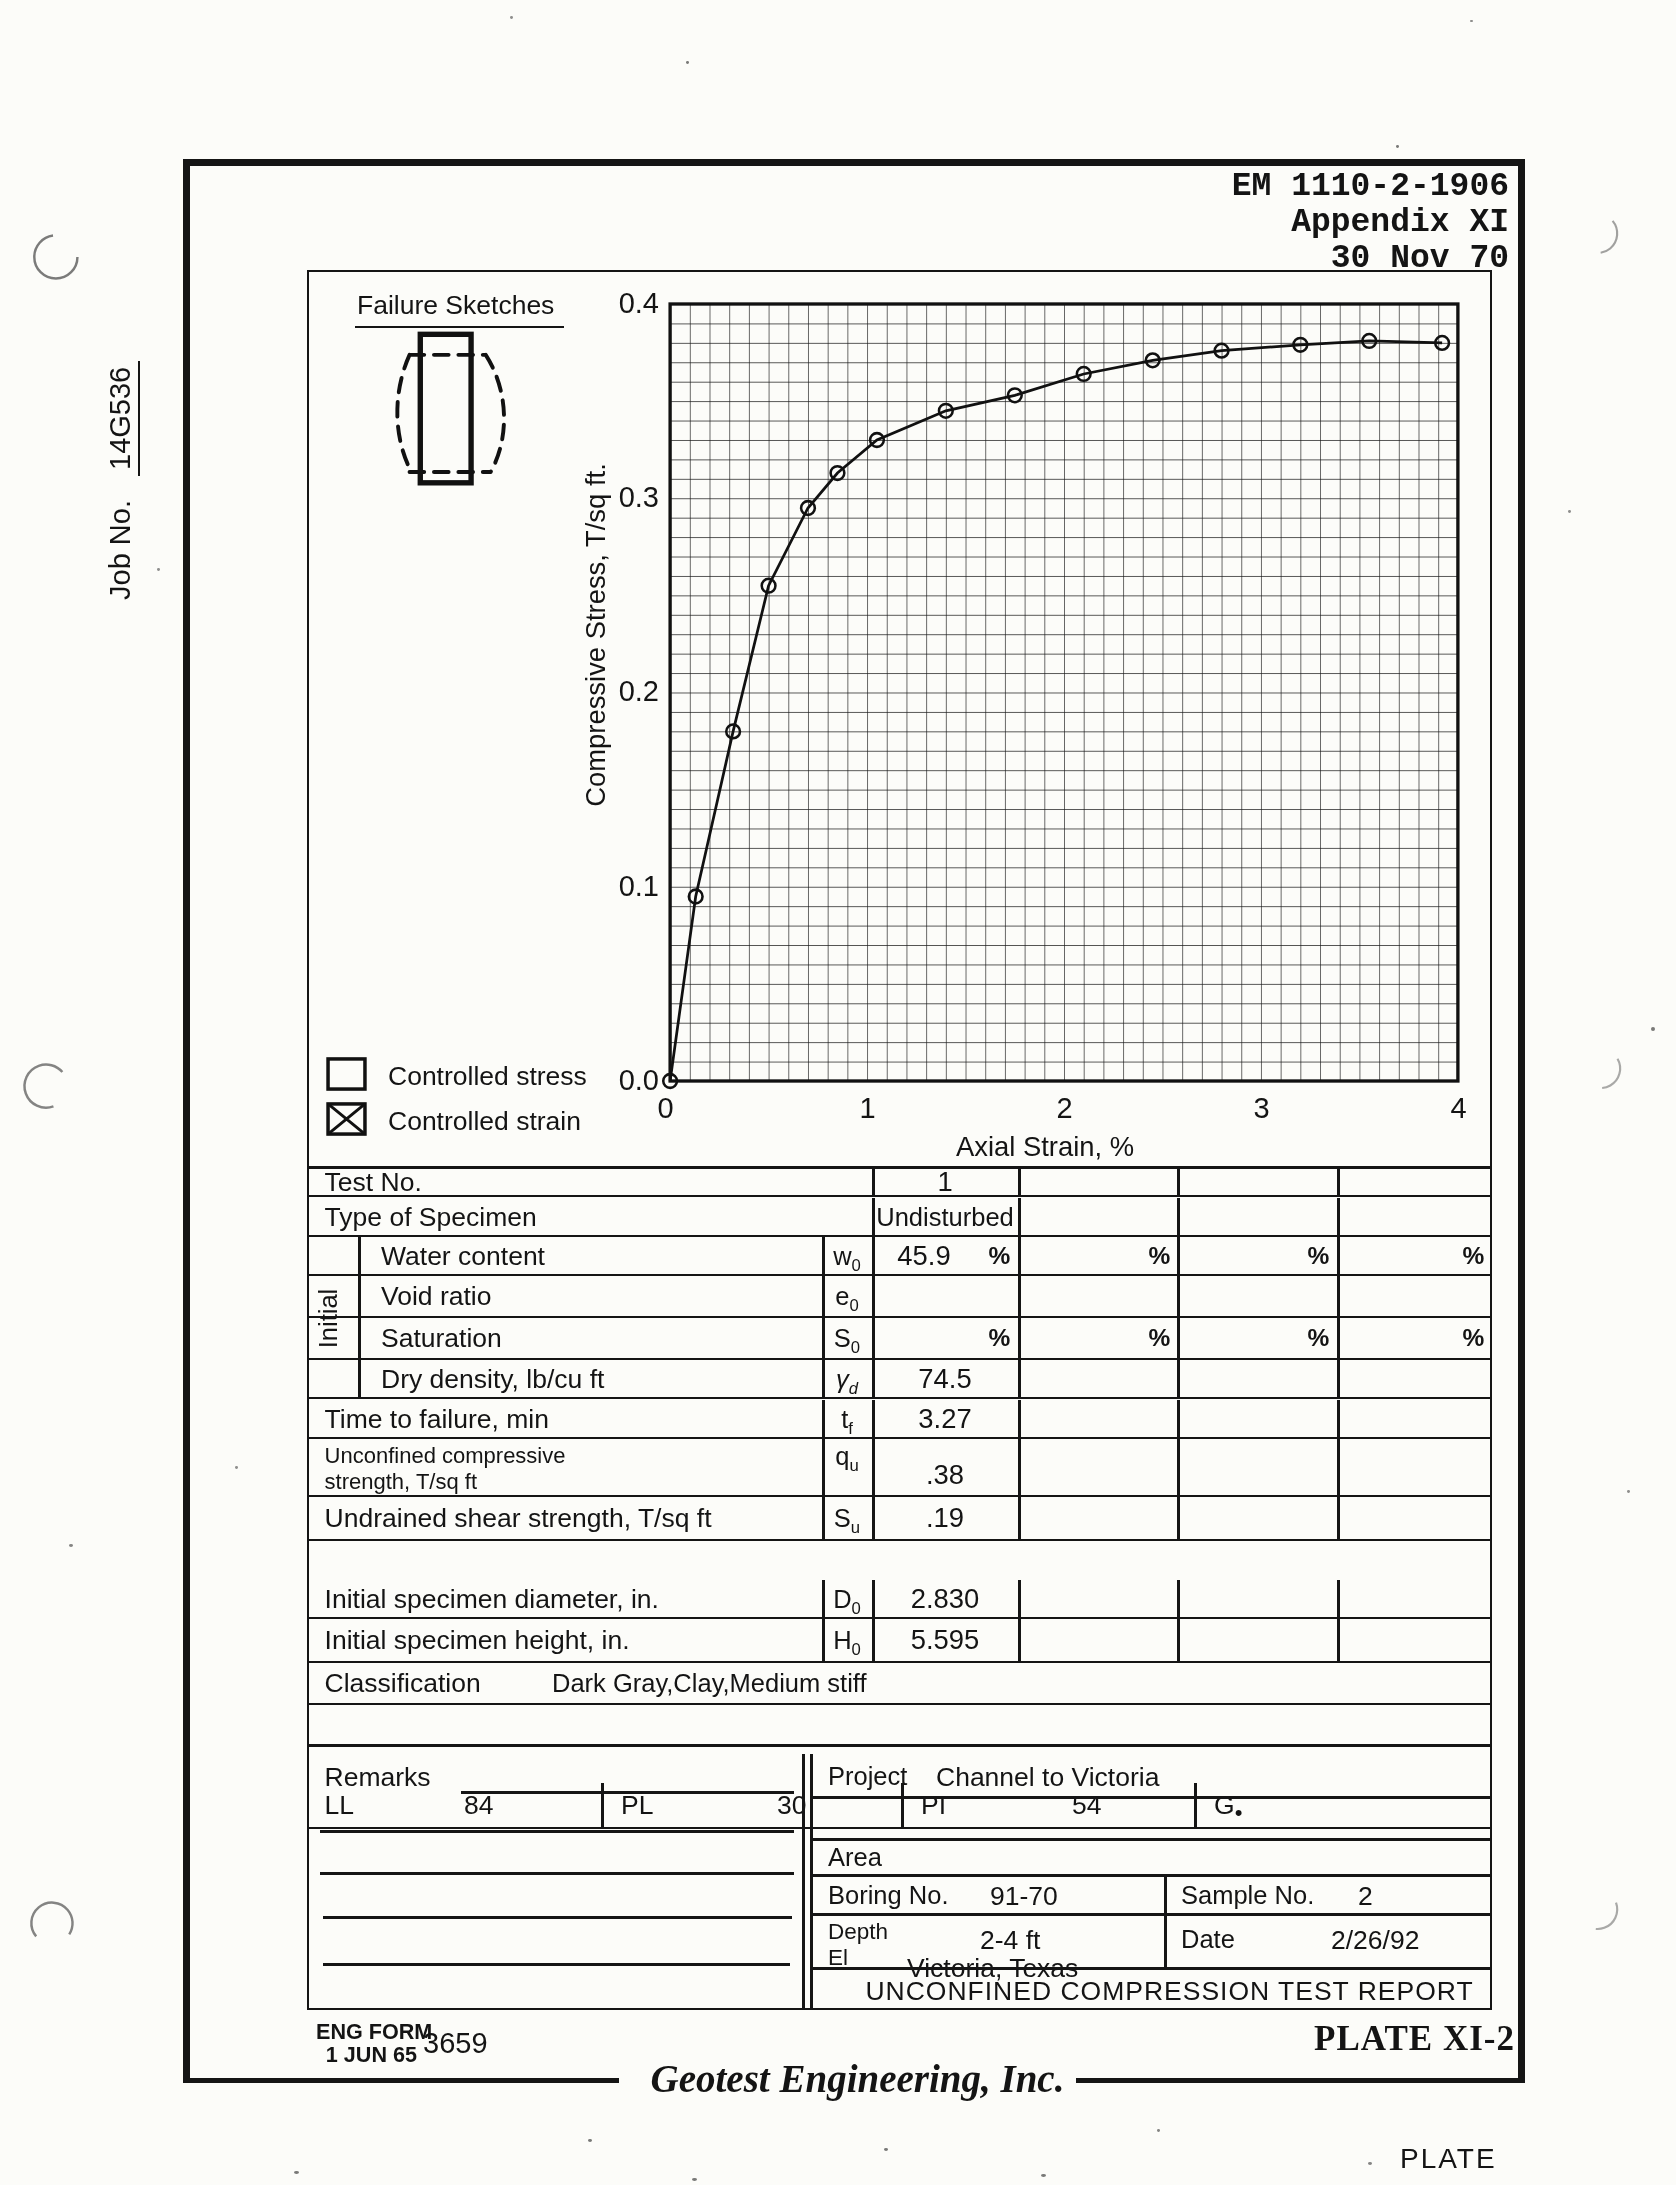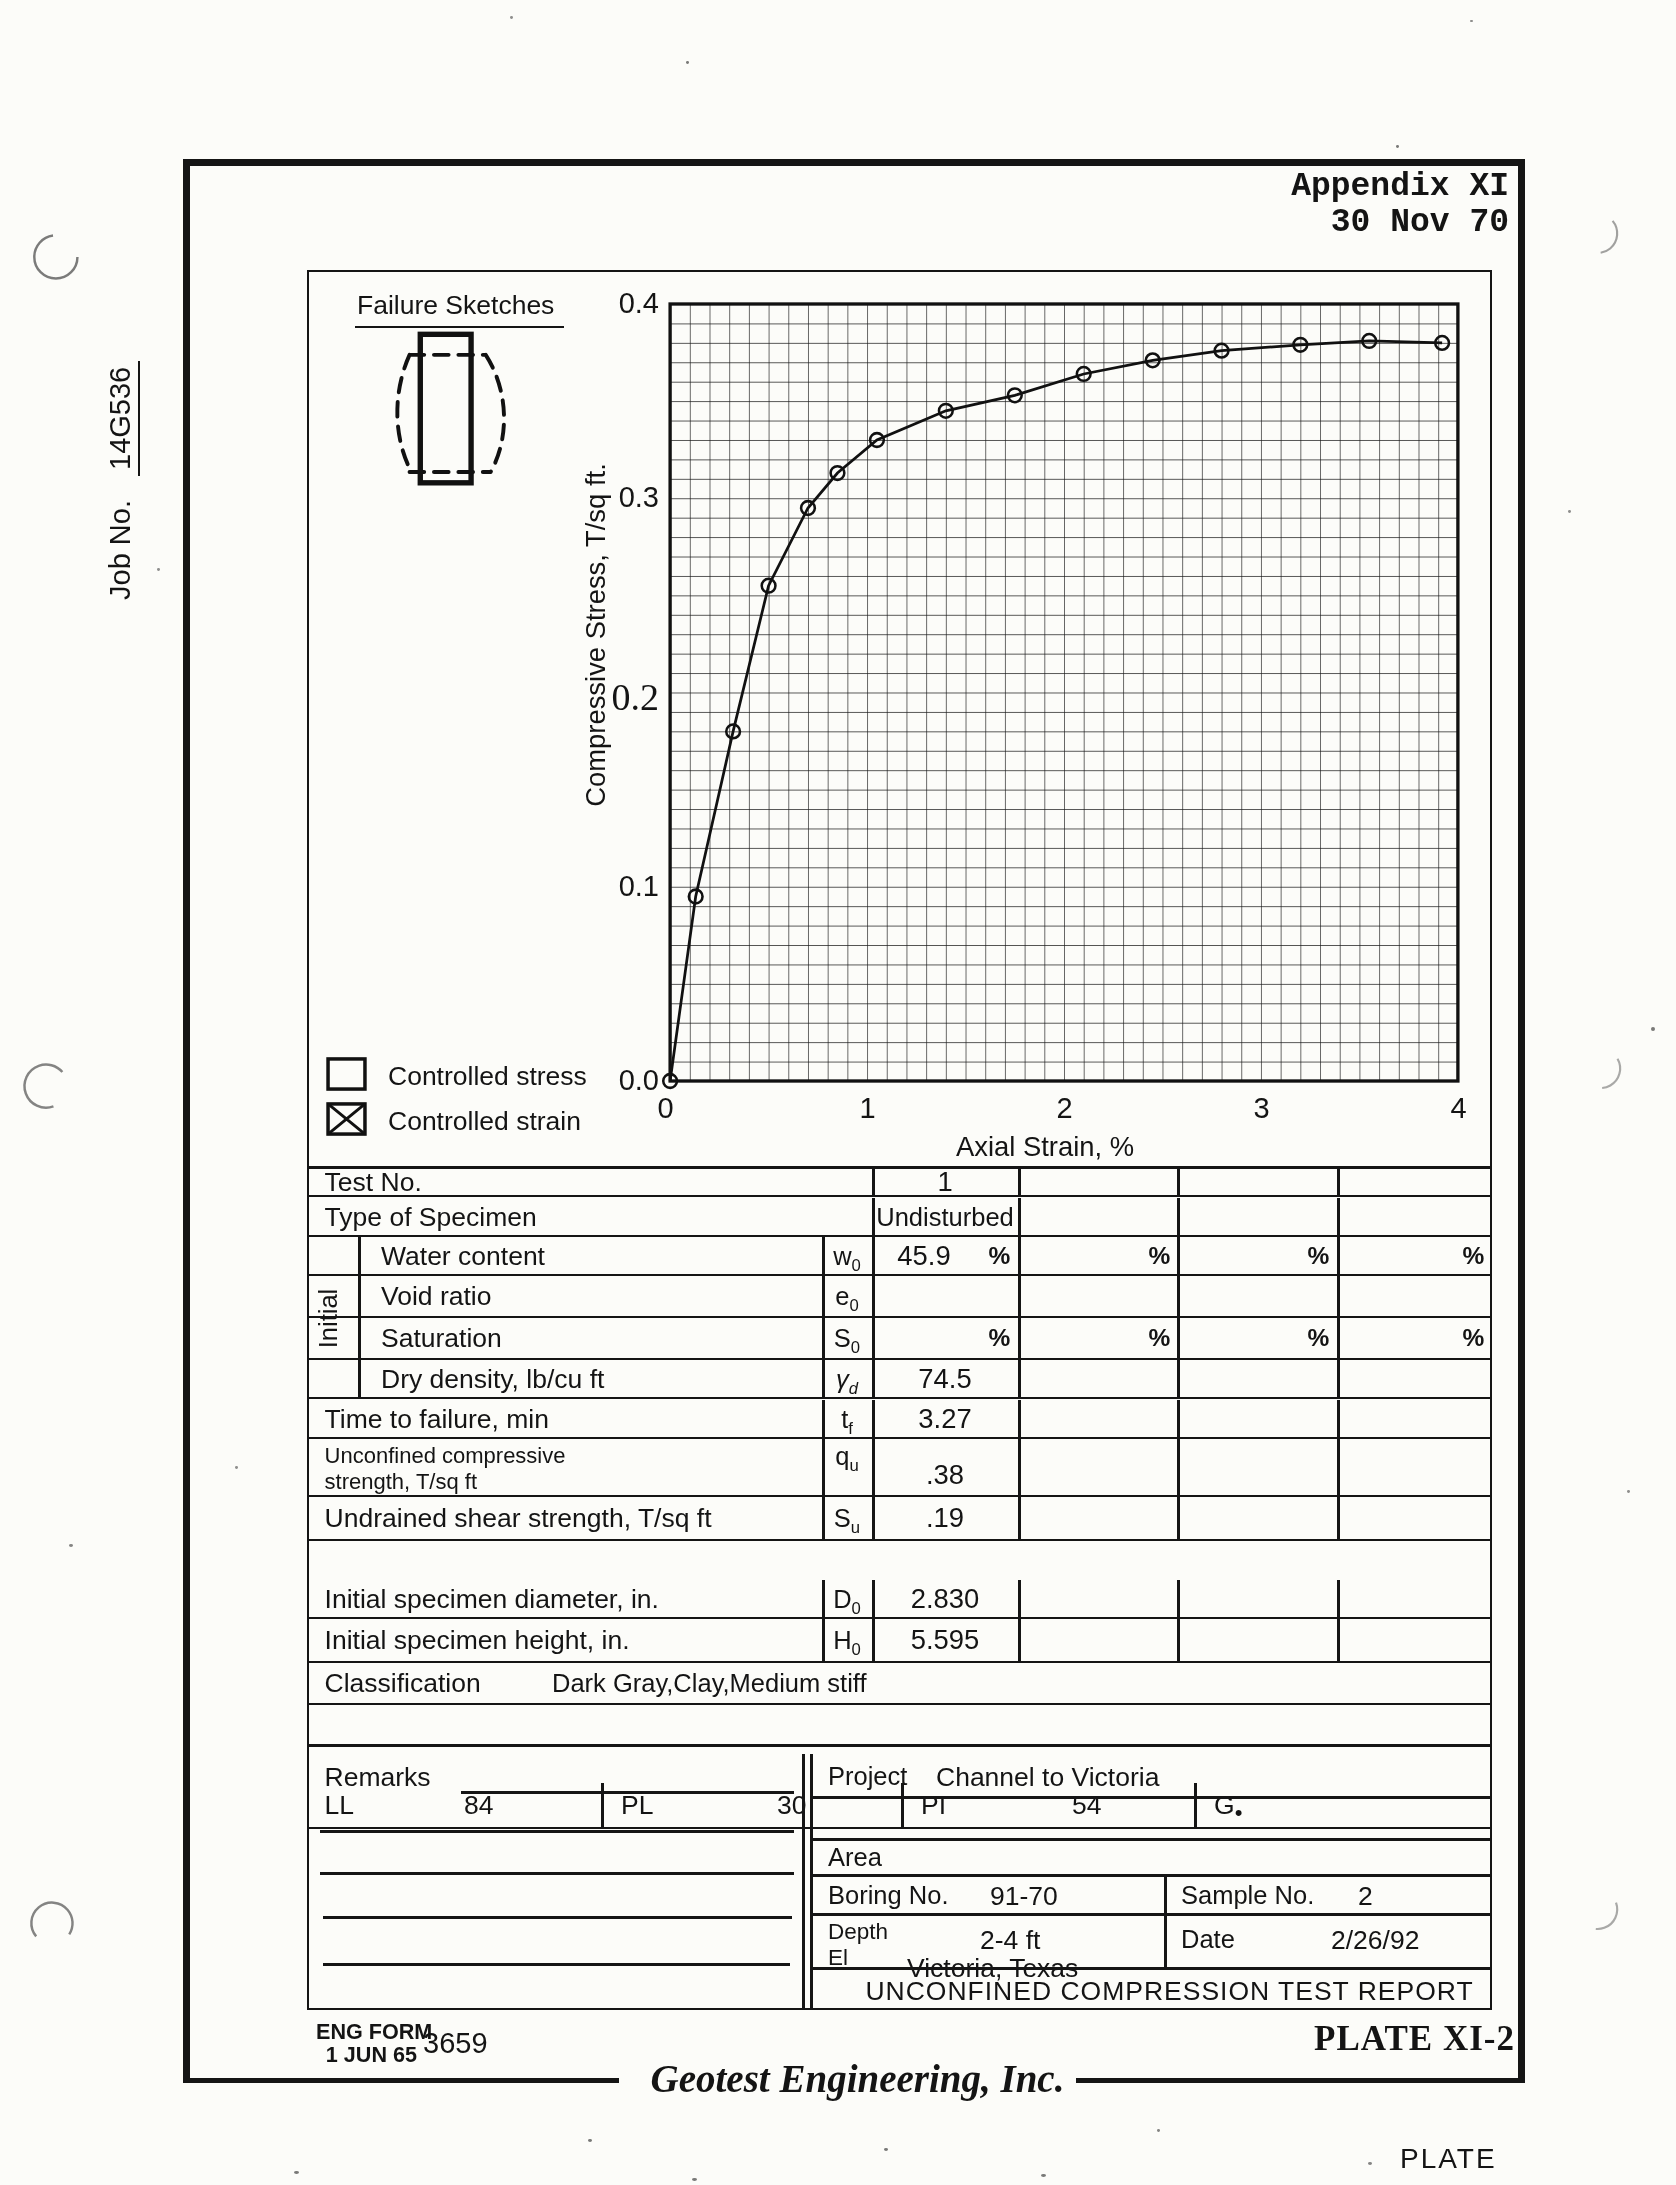--- a/index.html
+++ b/index.html
@@ -67,38 +67,39 @@
   <div class="line" style="left:1518px;top:159px;width:6.9px;height:1923px;"></div>
   <div class="line" style="left:183px;top:2078px;width:436px;height:4.9px;"></div>
   <div class="line" style="left:1076px;top:2078px;width:449px;height:4.9px;"></div>
 
   <div class="abs rot" style="left:104px;top:600px;width:338px;height:41px;font-size:29px;white-space:nowrap;">
     <span>Job No.</span>&nbsp;&nbsp;
     <span style="border-bottom:2.9px solid #151515;padding:0 5.9px 2px 5.9px;">14G536</span>
   </div>
 
   <div class="abs mono" style="left:1078px;top:169px;width:431px;text-align:right;font-weight:bold;font-size:33px;line-height:36px;">
+    <div>EM 1110-2-1906</div>
     <div>Appendix XI</div>
     <div>30 Nov 70</div>
   </div>
 
   <div class="abs" style="left:307px;top:270px;width:1185px;height:1740px;border:2.9px solid #151515;box-sizing:border-box;"></div>
 
   <div class="abs" style="left:355px;top:290px;font-size:26.5px;border-bottom:2.9px solid #151515;padding:0 9.8px 4.9px 2px;">Failure Sketches</div>
 
   <svg class="abs" style="left:390px;top:327px;width:127px;height:169px;overflow:visible;" viewBox="0 0 130 172">
     <rect x="31" y="7" width="52" height="152" fill="none" stroke="#111" stroke-width="5.5"></rect>
     <path d="M20,28 H98 M20,148 H103 M20,28 C3,66 3,112 22,148 M98,28 C121,64 123,112 103,148" fill="none" stroke="#111" stroke-width="4" stroke-dasharray="15 10" stroke-linecap="round"></path>
   </svg>
 
   <div class="abs rot" style="left:580px;top:890px;width:510px;height:33px;text-align:center;font-size:27.4px;">Compressive Stress, T/sq ft.</div>
 
   <div class="abs" style="left:592px;top:287px;width:67px;text-align:right;font-size:29px;">0.4</div>
   <div class="abs" style="left:592px;top:481px;width:67px;text-align:right;font-size:29px;">0.3</div>
-  <div class="abs" style="left:592px;top:675px;width:67px;text-align:right;font-size:38px;font-family:Liberation Serif, serif;">0.2</div>
+  <div class="abs" style="left:592px;top:675px;width:67px;text-align:right;font-size:29px;">0.2</div>
   <div class="abs" style="left:592px;top:870px;width:67px;text-align:right;font-size:29px;">0.1</div>
   <div class="abs" style="left:592px;top:1064px;width:67px;text-align:right;font-size:29px;">0.0</div>
 
   <svg id="plot-svg" class="abs" style="left:670px;top:304px;width:788px;height:777px;overflow:visible;" viewBox="0 0 804 793">
     <defs>
       <pattern id="grid" width="20.1" height="19.825" patternUnits="userSpaceOnUse">
         <path d="M20.1,0 L0,0 L0,19.825" fill="none" stroke="#1b1b1b" stroke-width="1.35"></path>
       </pattern>
     </defs>
     <rect x="0" y="0" width="804" height="793" fill="url(#grid)"></rect>

